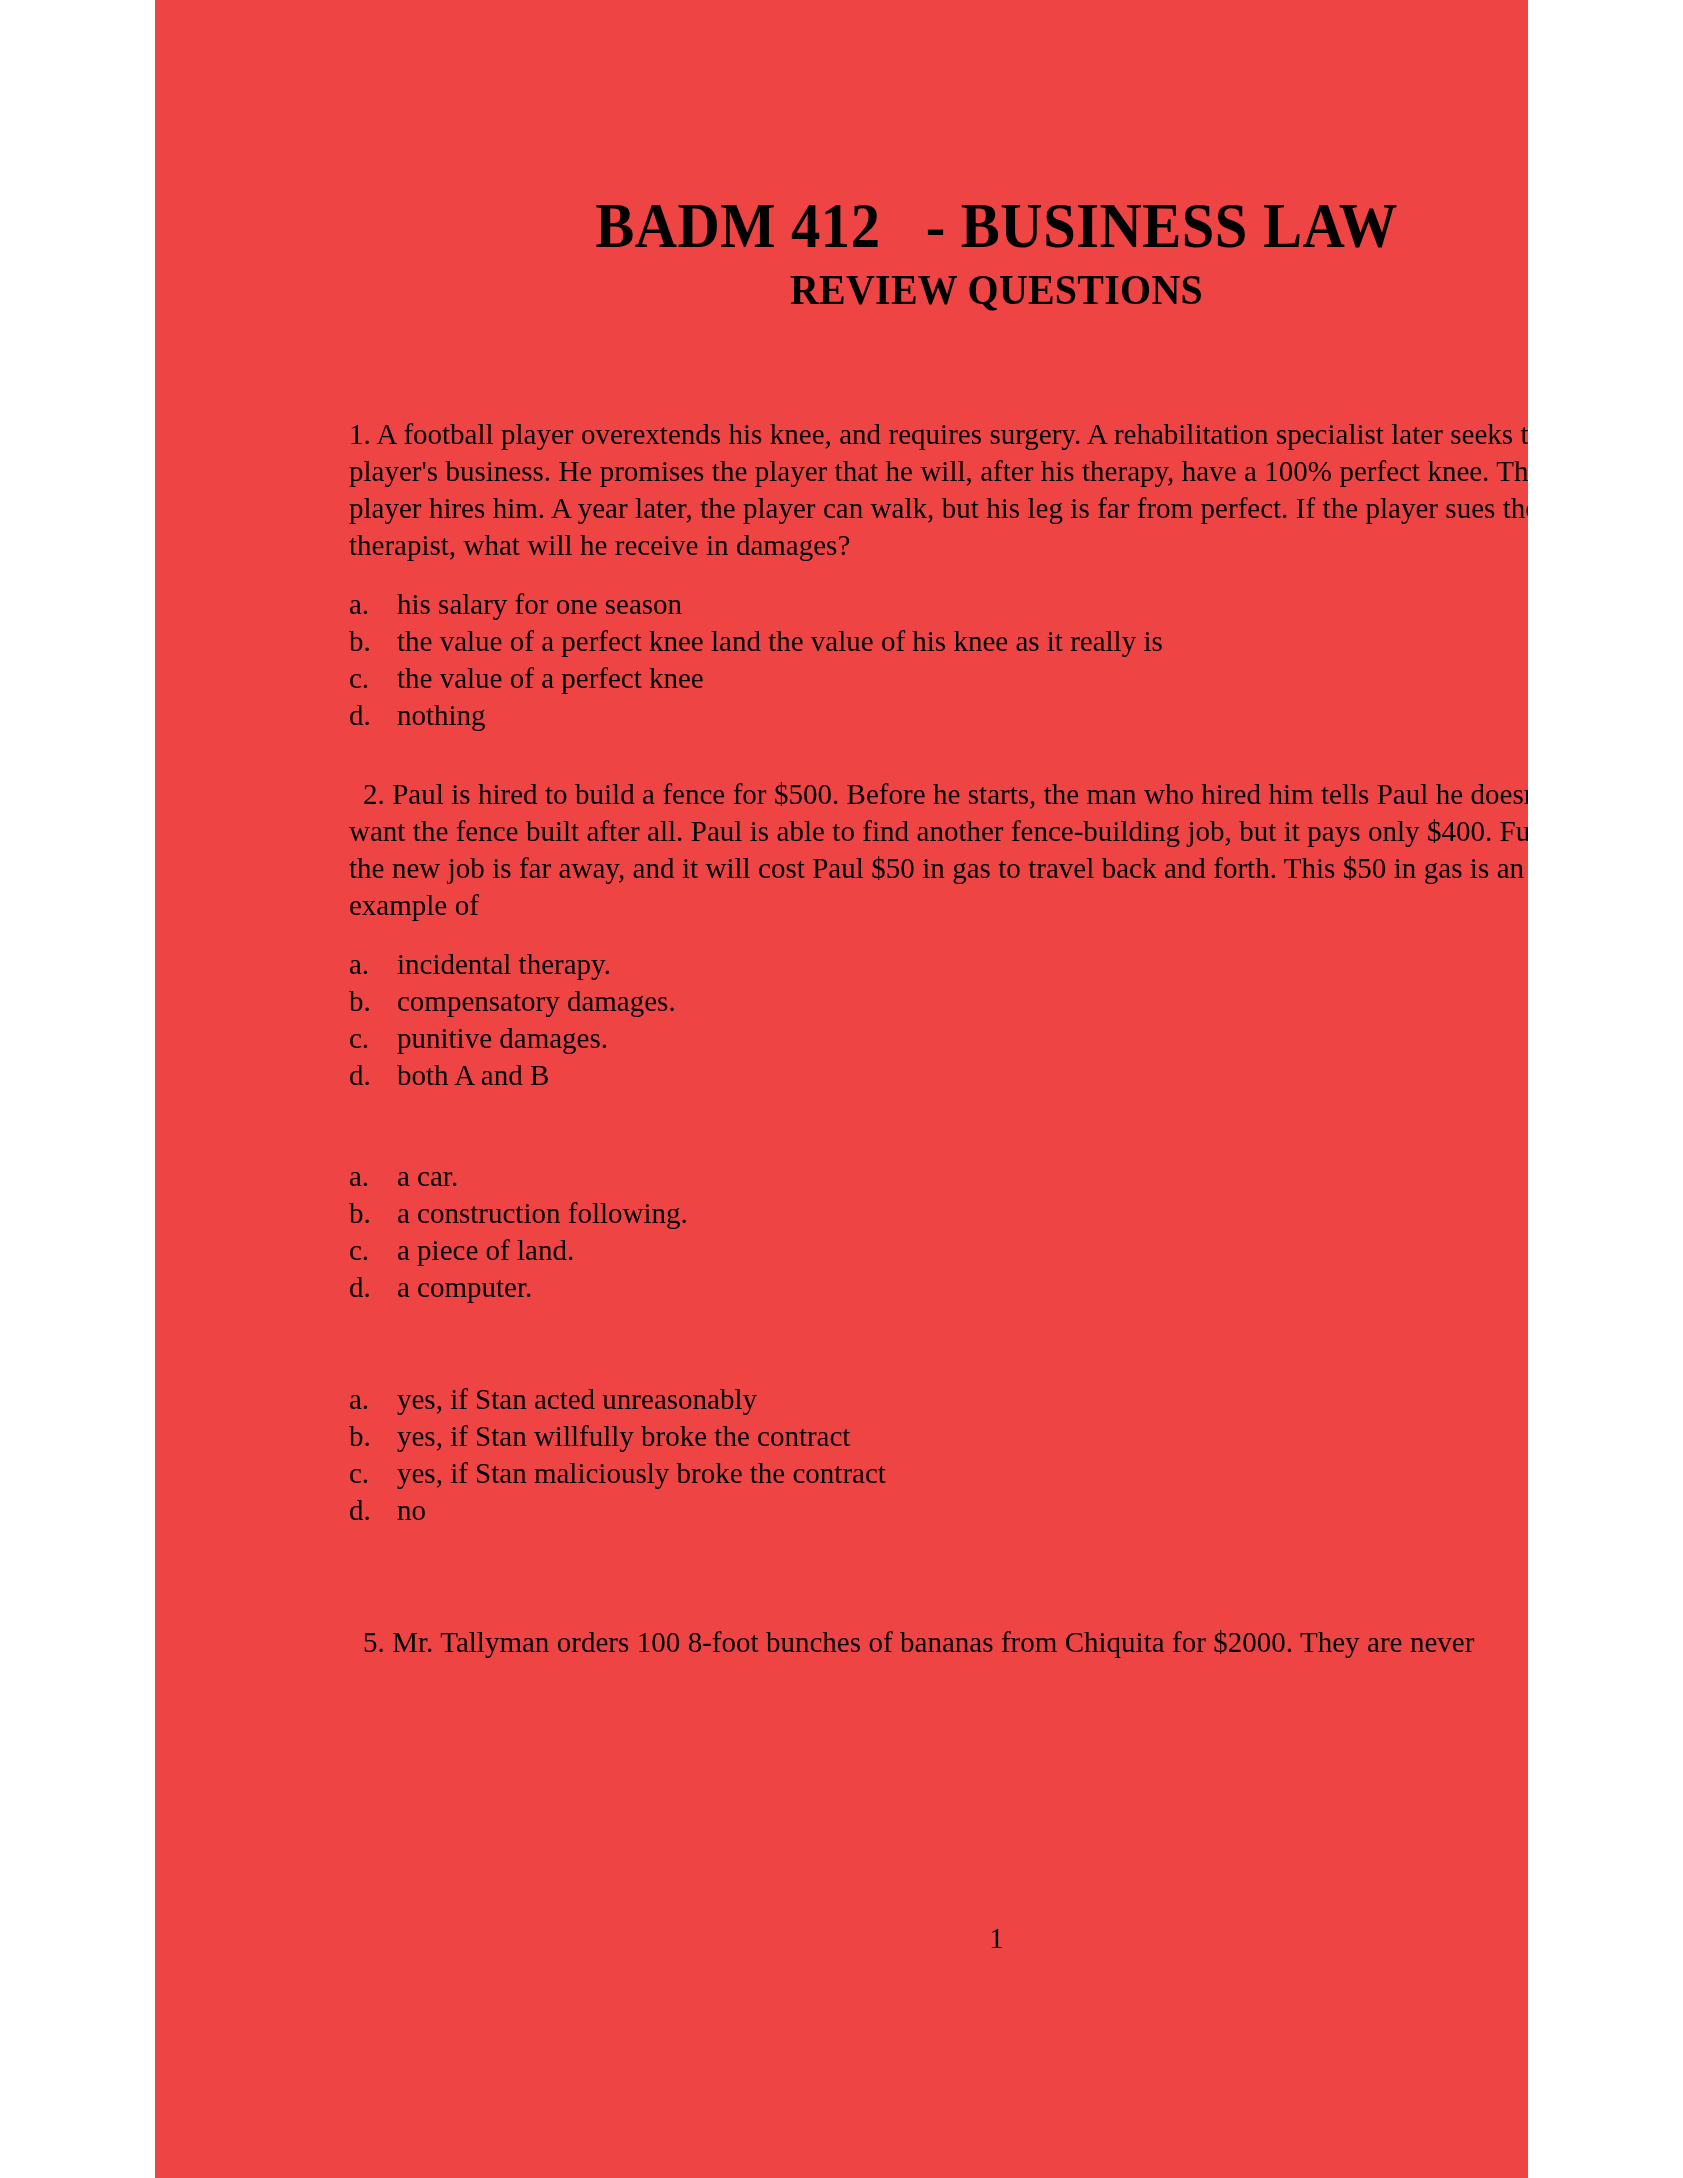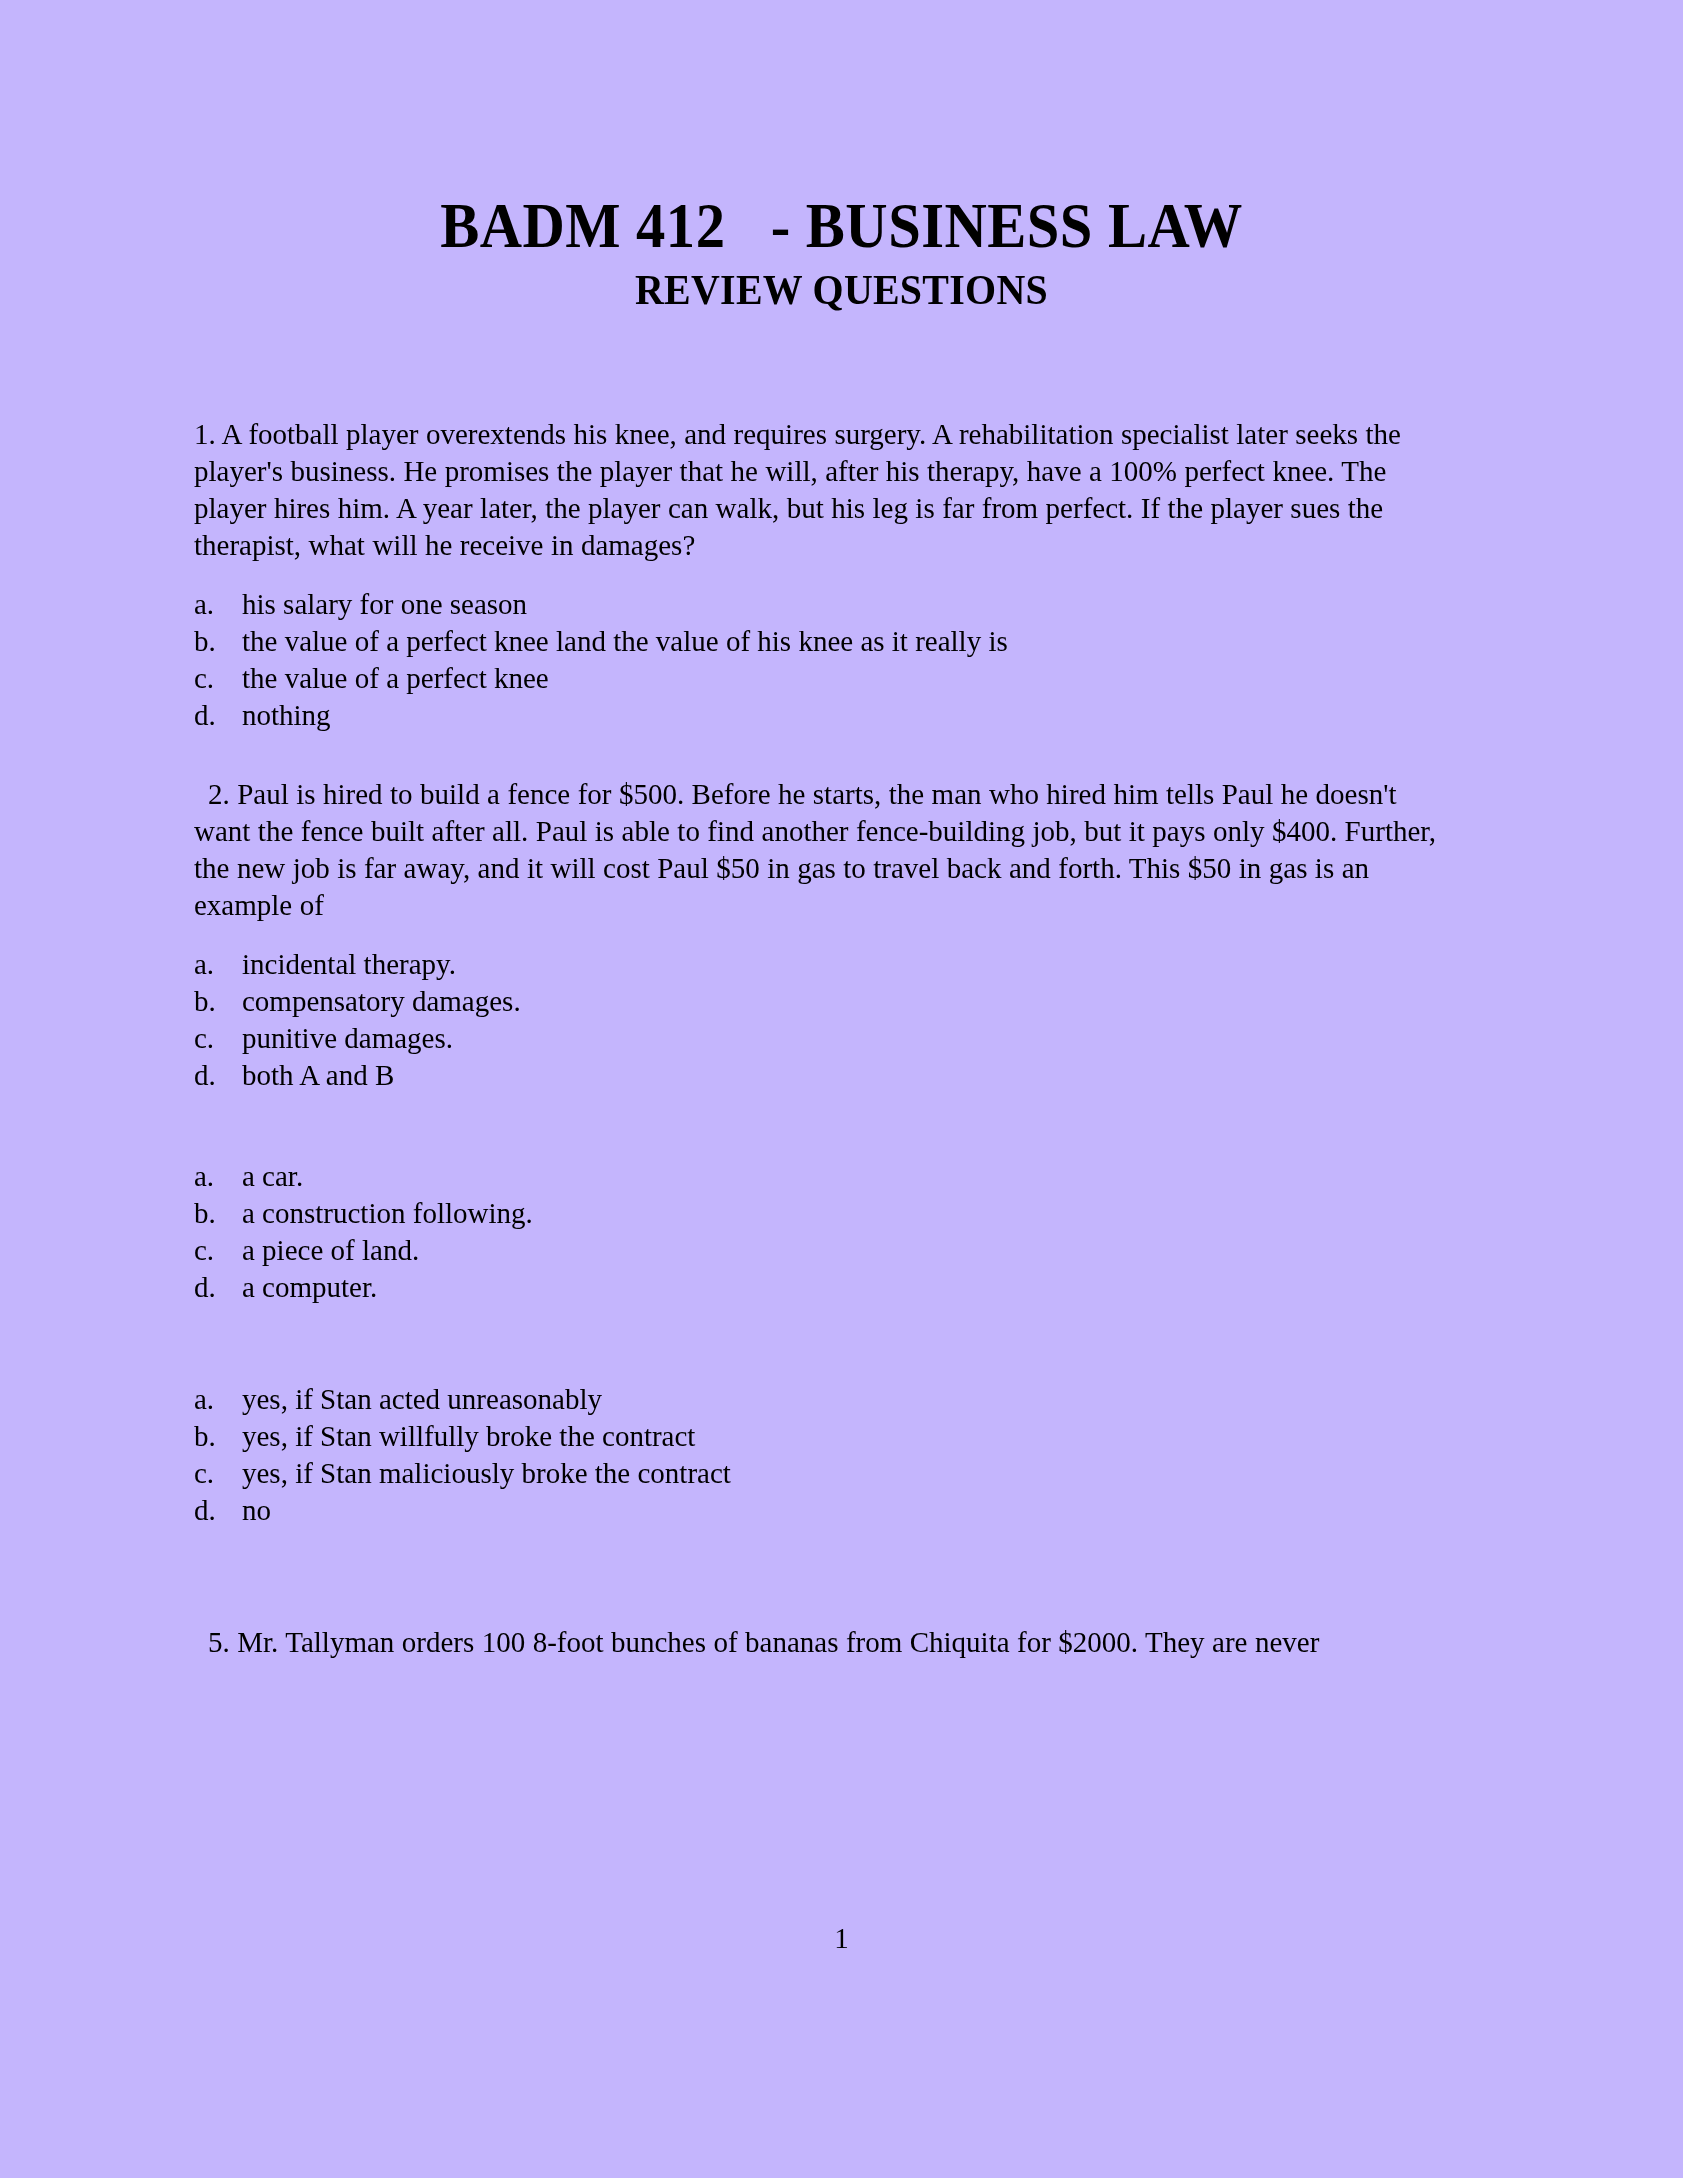--- a/index.html
+++ b/index.html
@@ -2,23 +2,23 @@
 <html><head>
 <meta charset="utf-8">
 <style>
   html, body {
     margin: 0;
     padding: 0;
     background: #ffffff;
   }
   .page {
     position: relative;
-    width: 1683px;
+    width: 1373px;
     height: 2178px;
-    background: #c4b5fd;
+    background: #ef4444;
     margin: 0 auto;
     overflow: hidden;
     font-family: "Liberation Serif", "DejaVu Serif", serif;
     color: #000000;
     -webkit-font-smoothing: antialiased;
   }
 
   
   .title-block {
     position: absolute;

